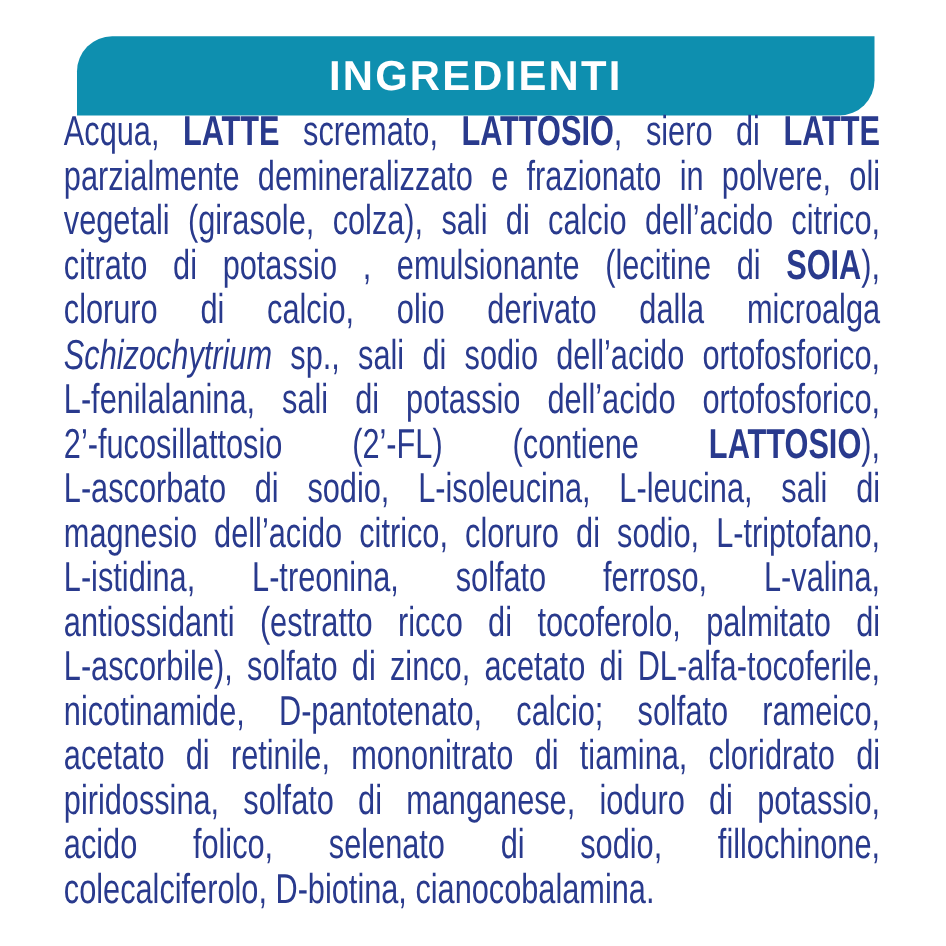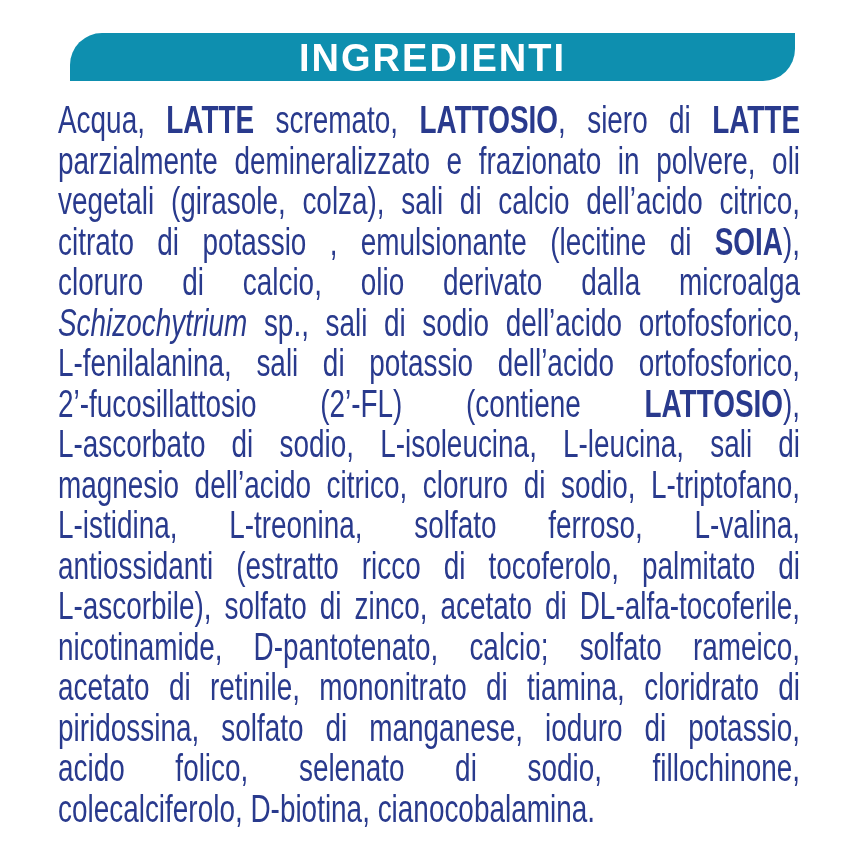--- a/index.html
+++ b/index.html
@@ -12,21 +12,21 @@
     background: #ffffff;
     overflow: hidden;
     position: relative;
     font-family: "Liberation Sans", sans-serif;
   }
   .banner {
     position: absolute;
     left: 70px;
     top: 33px;
     width: 725px;
-    height: 48px;
+    height: 72px;
     background: var(--teal, #0E8FAF);
     border-radius: 32px 0 32px 0;
     display: flex;
     align-items: center;
     justify-content: center;
   }
   .banner-title {
     color: #ffffff;
     font-weight: bold;
     font-size: 38px;

